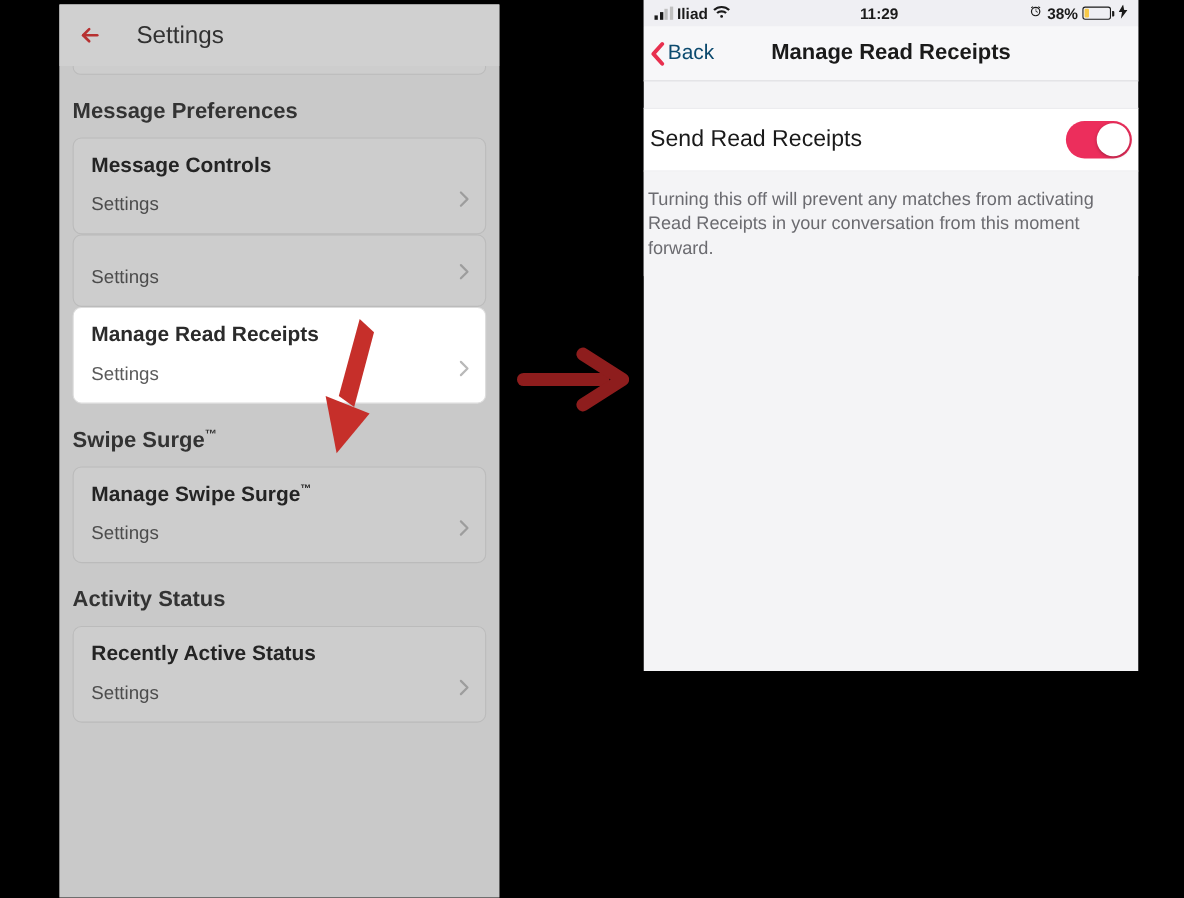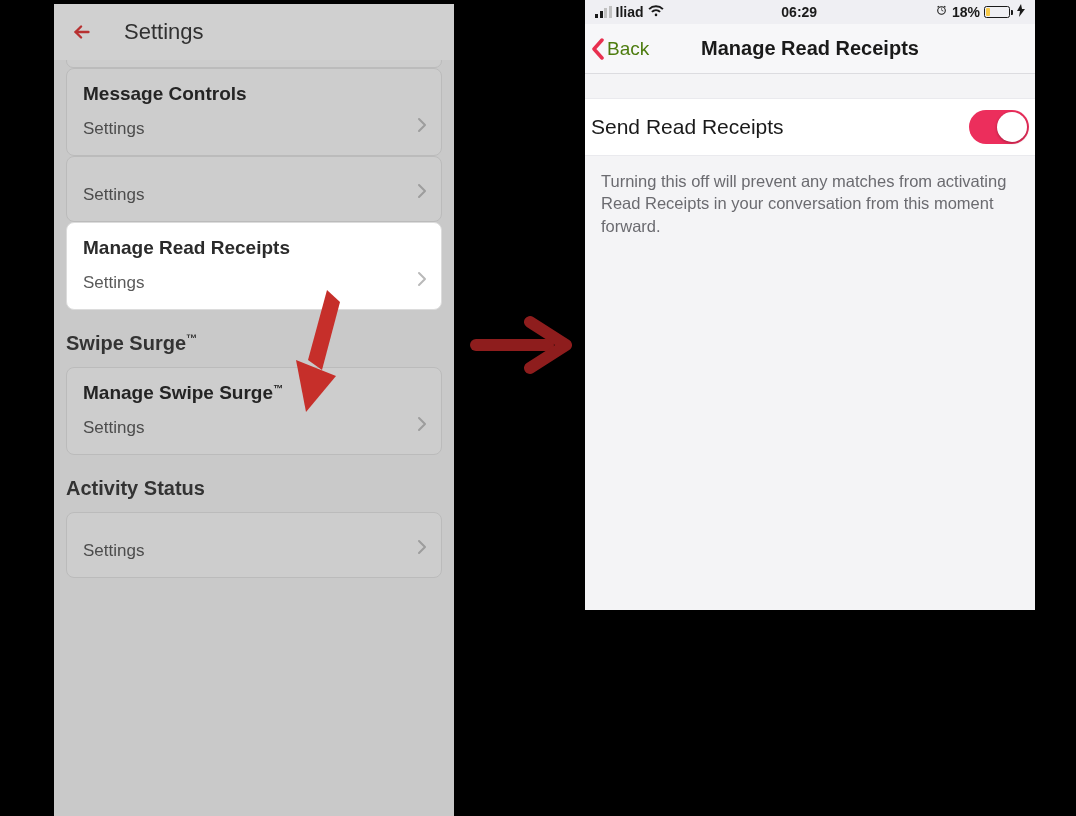--- a/index.html
+++ b/index.html
@@ -212,21 +212,21 @@
       border-bottom: 1px solid #dcdce0;
       display: flex;
       align-items: center;
       position: relative;
     }
     .back-btn {
       display: flex;
       align-items: center;
       gap: 2px;
       padding-left: 6px;
-      color: #4d7c0f;
+      color: #0c4a6e;
       font-size: 19px;
       font-weight: 400;
     }
     .right-nav-title {
       position: absolute;
       left: 0;
       right: 0;
       text-align: center;
       font-size: 20px;
       font-weight: 700;
@@ -261,21 +261,21 @@
       position: absolute;
       top: 2px;
       right: 2px;
       width: 30px;
       height: 30px;
       background: #fff;
       border-radius: 50%;
       box-shadow: 0 1px 3px rgba(0,0,0,0.3);
     }
     .desc {
-      padding: 14px 16px;
+      padding: 14px 4px;
       font-size: 16.5px;
       line-height: 1.35;
       color: #6b6b70;
       background: #f4f4f6;
     }
     .right-body-bg {
       background: #f4f4f6;
       height: 100%;
     }
   </style>
@@ -289,20 +289,21 @@
           <path d="M19 12H5"></path>
           <path d="M11 18l-6-6 6-6"></path>
         </svg>
     </div>
     <div class="left-title">Settings</div>
   </div>
 
   <div class="sections">
     <div class="partial-card"></div>
 
+    <div class="section-title">Message Preferences</div>
     <div class="card">
       <div class="card-title">Message Controls</div>
       <div class="card-sub">Settings</div>
       <div class="chevron">
         <svg width="10" height="16" viewBox="0 0 10 16" fill="none" stroke="currentColor" stroke-width="2" stroke-linecap="round" stroke-linejoin="round">
             <path d="M2 2l6 6-6 6"></path>
           </svg>
       </div>
     </div>
 
@@ -335,20 +336,21 @@
       <div class="card-sub">Settings</div>
       <div class="chevron">
         <svg width="10" height="16" viewBox="0 0 10 16" fill="none" stroke="currentColor" stroke-width="2" stroke-linecap="round" stroke-linejoin="round">
             <path d="M2 2l6 6-6 6"></path>
           </svg>
       </div>
     </div>
 
     <div class="section-title">Activity Status</div>
     <div class="card">
+      <div class="card-title">Recently Active Status</div>
       <div class="card-sub">Settings</div>
       <div class="chevron">
         <svg width="10" height="16" viewBox="0 0 10 16" fill="none" stroke="currentColor" stroke-width="2" stroke-linecap="round" stroke-linejoin="round">
             <path d="M2 2l6 6-6 6"></path>
           </svg>
       </div>
     </div>
   </div>
 
   <div class="dim"></div>
@@ -383,28 +385,28 @@
             <span></span>
             <span></span>
           </span>
         <span>Iliad</span>
         <span>
           <svg width="16" height="12" viewBox="0 0 16 12">
               <path d="M8 11.2a1.3 1.3 0 100-2.6 1.3 1.3 0 000 2.6zM3.2 6.2a7 7 0 019.6 0l-1.4 1.4a5 5 0 00-6.8 0L3.2 6.2zM.4 3.4a11 11 0 0115.2 0L14.2 4.8a9 9 0 00-12.4 0L.4 3.4z" fill="#1a1a1a"></path>
             </svg>
         </span>
       </div>
-      <div>06:29</div>
+      <div>11:29</div>
       <div class="status-right">
         <span>
           <svg width="13" height="13" viewBox="0 0 24 24" fill="#1a1a1a">
               <path d="M12 4a8 8 0 100 16 8 8 0 000-16zm0 14a6 6 0 110-12 6 6 0 010 12zM12 7v5l3 2 .8-1.3L13 11V7h-1zM4 5l3-2 1 1.5L5 6.5 4 5zm16 0l-1 1.5L16 4.5l1-1.5 3 2z"></path>
             </svg>
         </span>
-        <span>18%</span>
+        <span>38%</span>
         <span class="battery">
           <span class="battery-body">
               <span class="battery-fill"></span>
             </span>
             <span class="battery-cap"></span>
         </span>
         <span>
           <svg width="8" height="13" viewBox="0 0 8 13">
               <path d="M4 0L0 7h3l-1 6 6-8H5l-1-5z" fill="#1a1a1a"></path>
             </svg>

